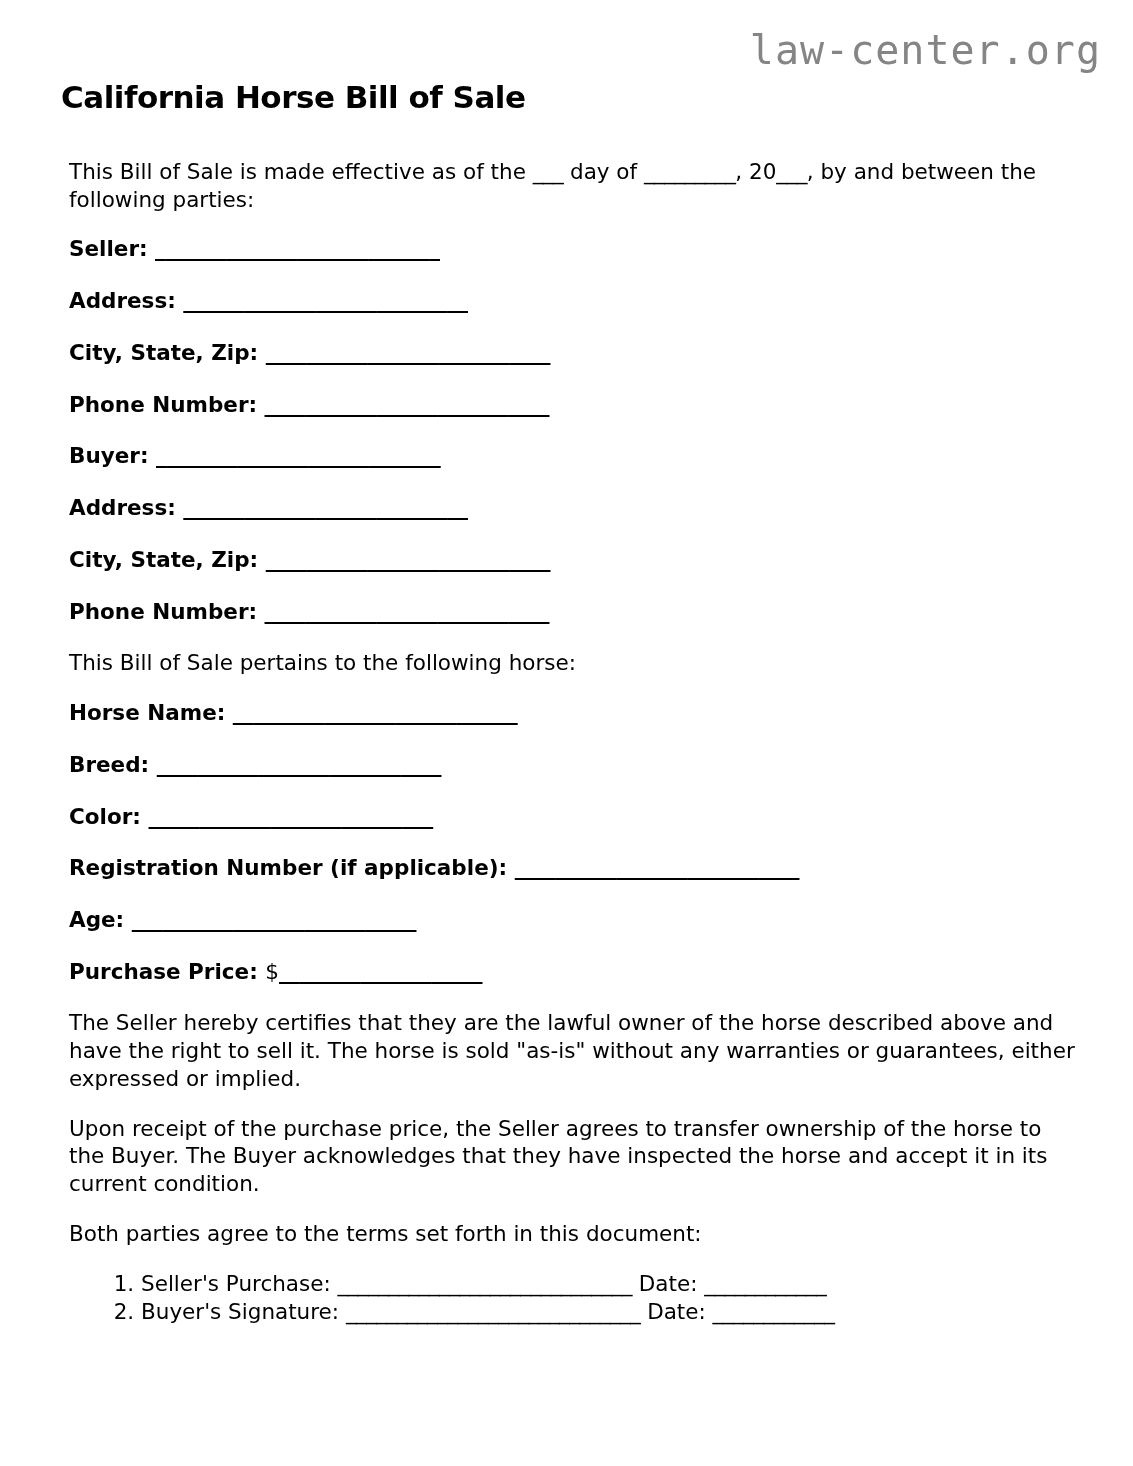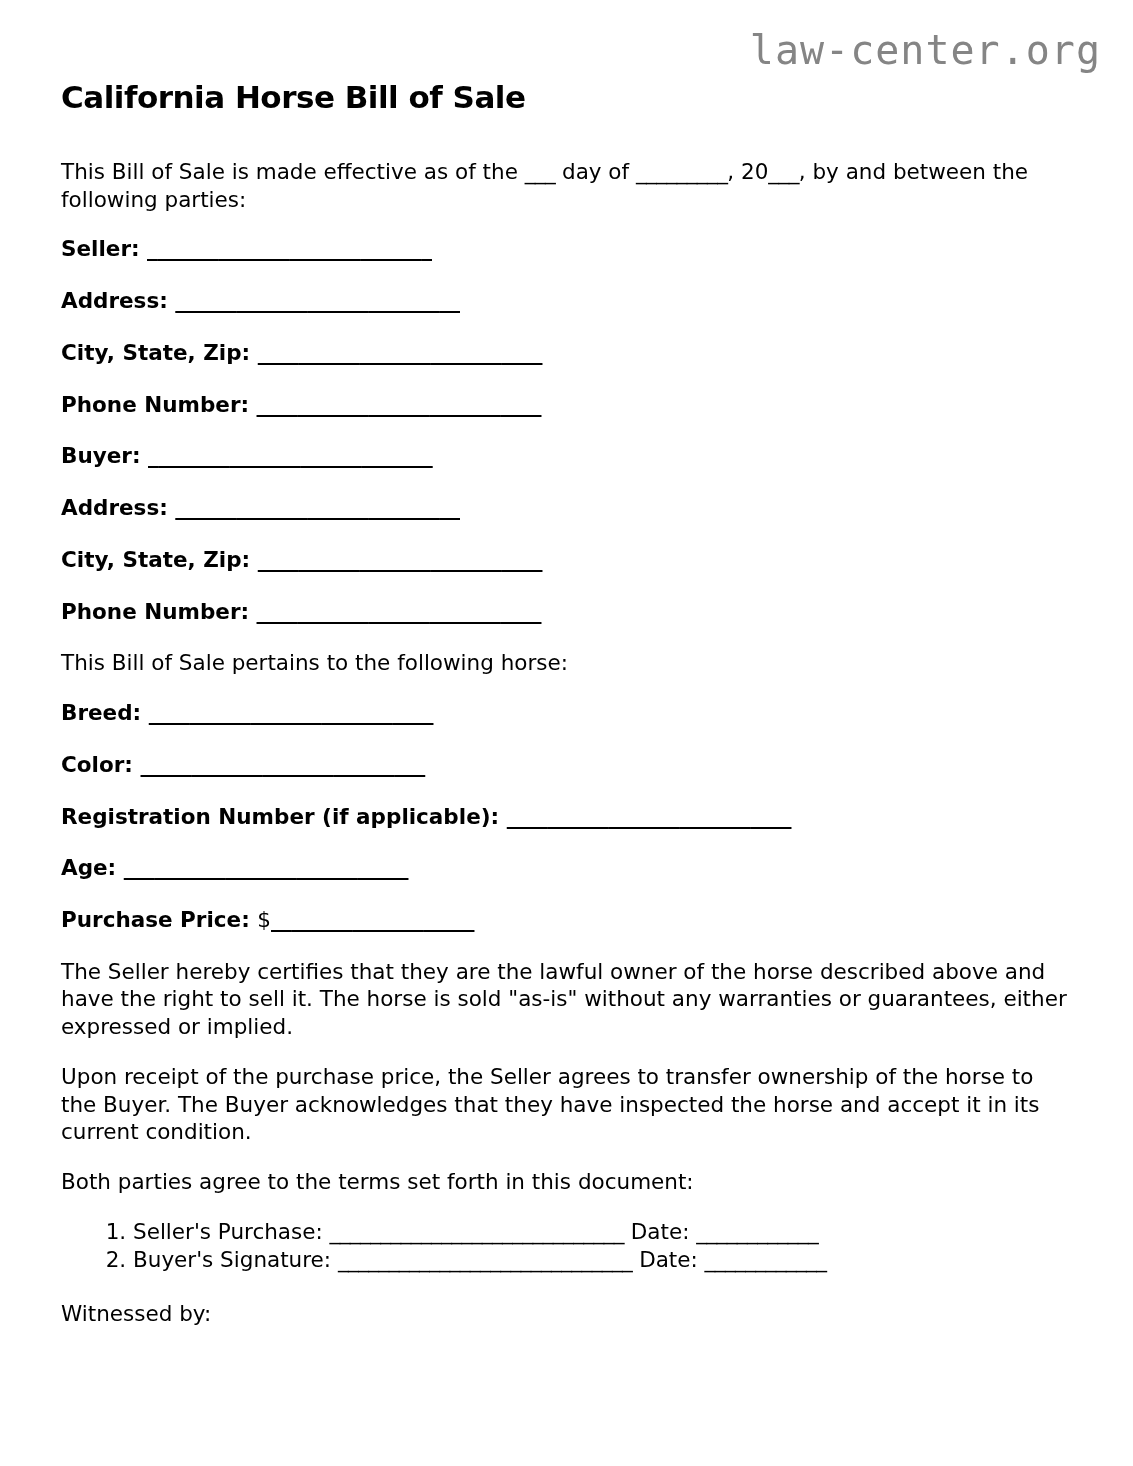--- a/index.html
+++ b/index.html
@@ -48,21 +48,21 @@
     padding: 0;
     line-height: 1.1;
     position: absolute;
     top: 80px;
     left: 0;
     letter-spacing: -0.5px;
   }
   .body-block {
     position: absolute;
     top: 158px;
-    left: 0;
+    left: 8px;
     width: 1012px;
   }
   p.para {
     font-size: 21.5px;
     line-height: 1.29;
     margin: 0 0 22px 0;
     padding: 0;
     font-weight: normal;
   }
   p.field {
@@ -141,20 +141,22 @@
         <span class="rule">____________________________</span></p>
 
       <p class="field"><span>City, State, Zip:</span>
         <span class="rule">____________________________</span></p>
 
       <p class="field"><span>Phone Number:</span>
         <span class="rule">____________________________</span></p>
 
       <p class="para tight">This Bill of Sale pertains to the following horse:</p>
 
+      <p class="field"><span>Horse Name:</span>
+        <span class="rule">____________________________</span></p>
 
       <p class="field"><span>Breed:</span>
         <span class="rule">____________________________</span></p>
 
       <p class="field"><span>Color:</span>
         <span class="rule">____________________________</span></p>
 
       <p class="field"><span>Registration Number (if applicable):</span>
         <span class="rule">____________________________</span></p>
 

